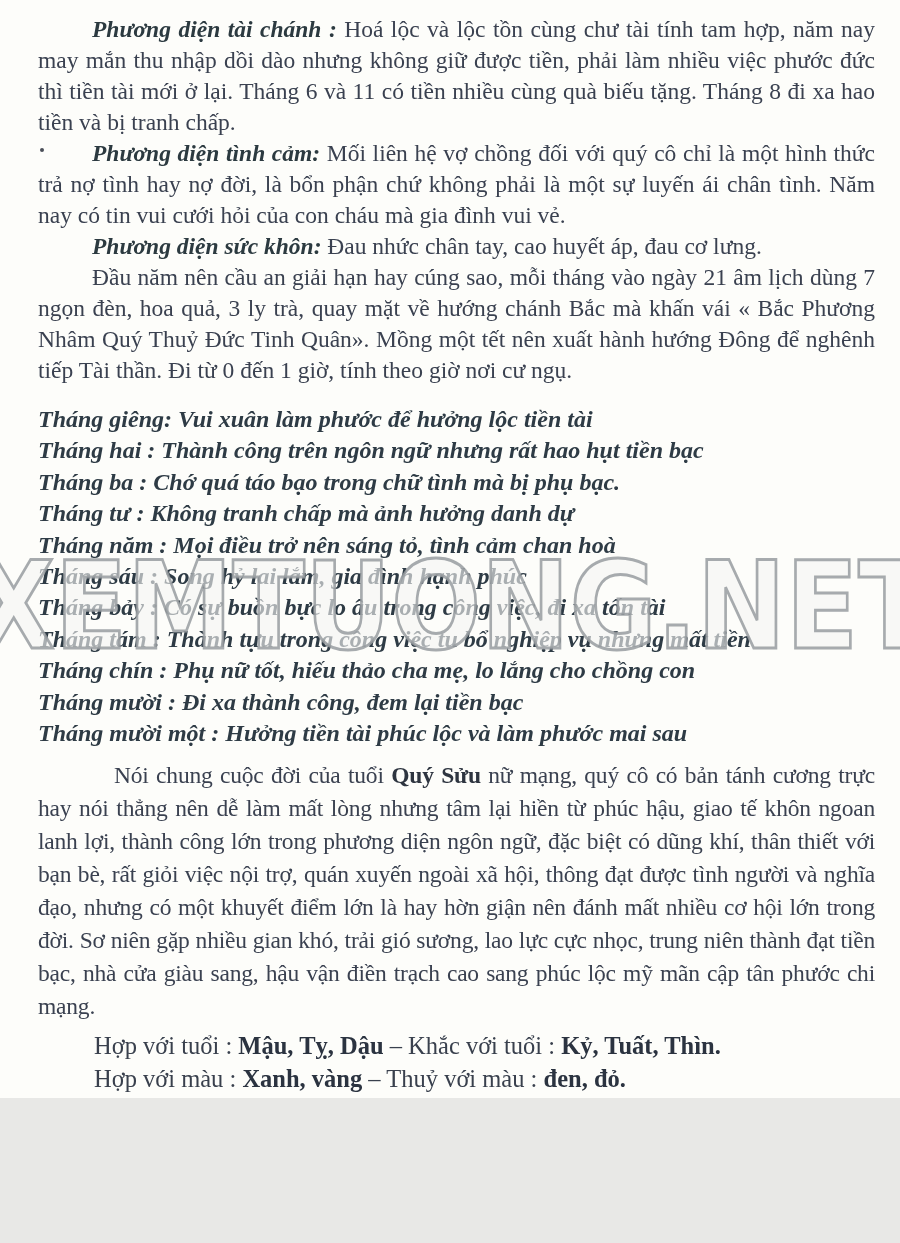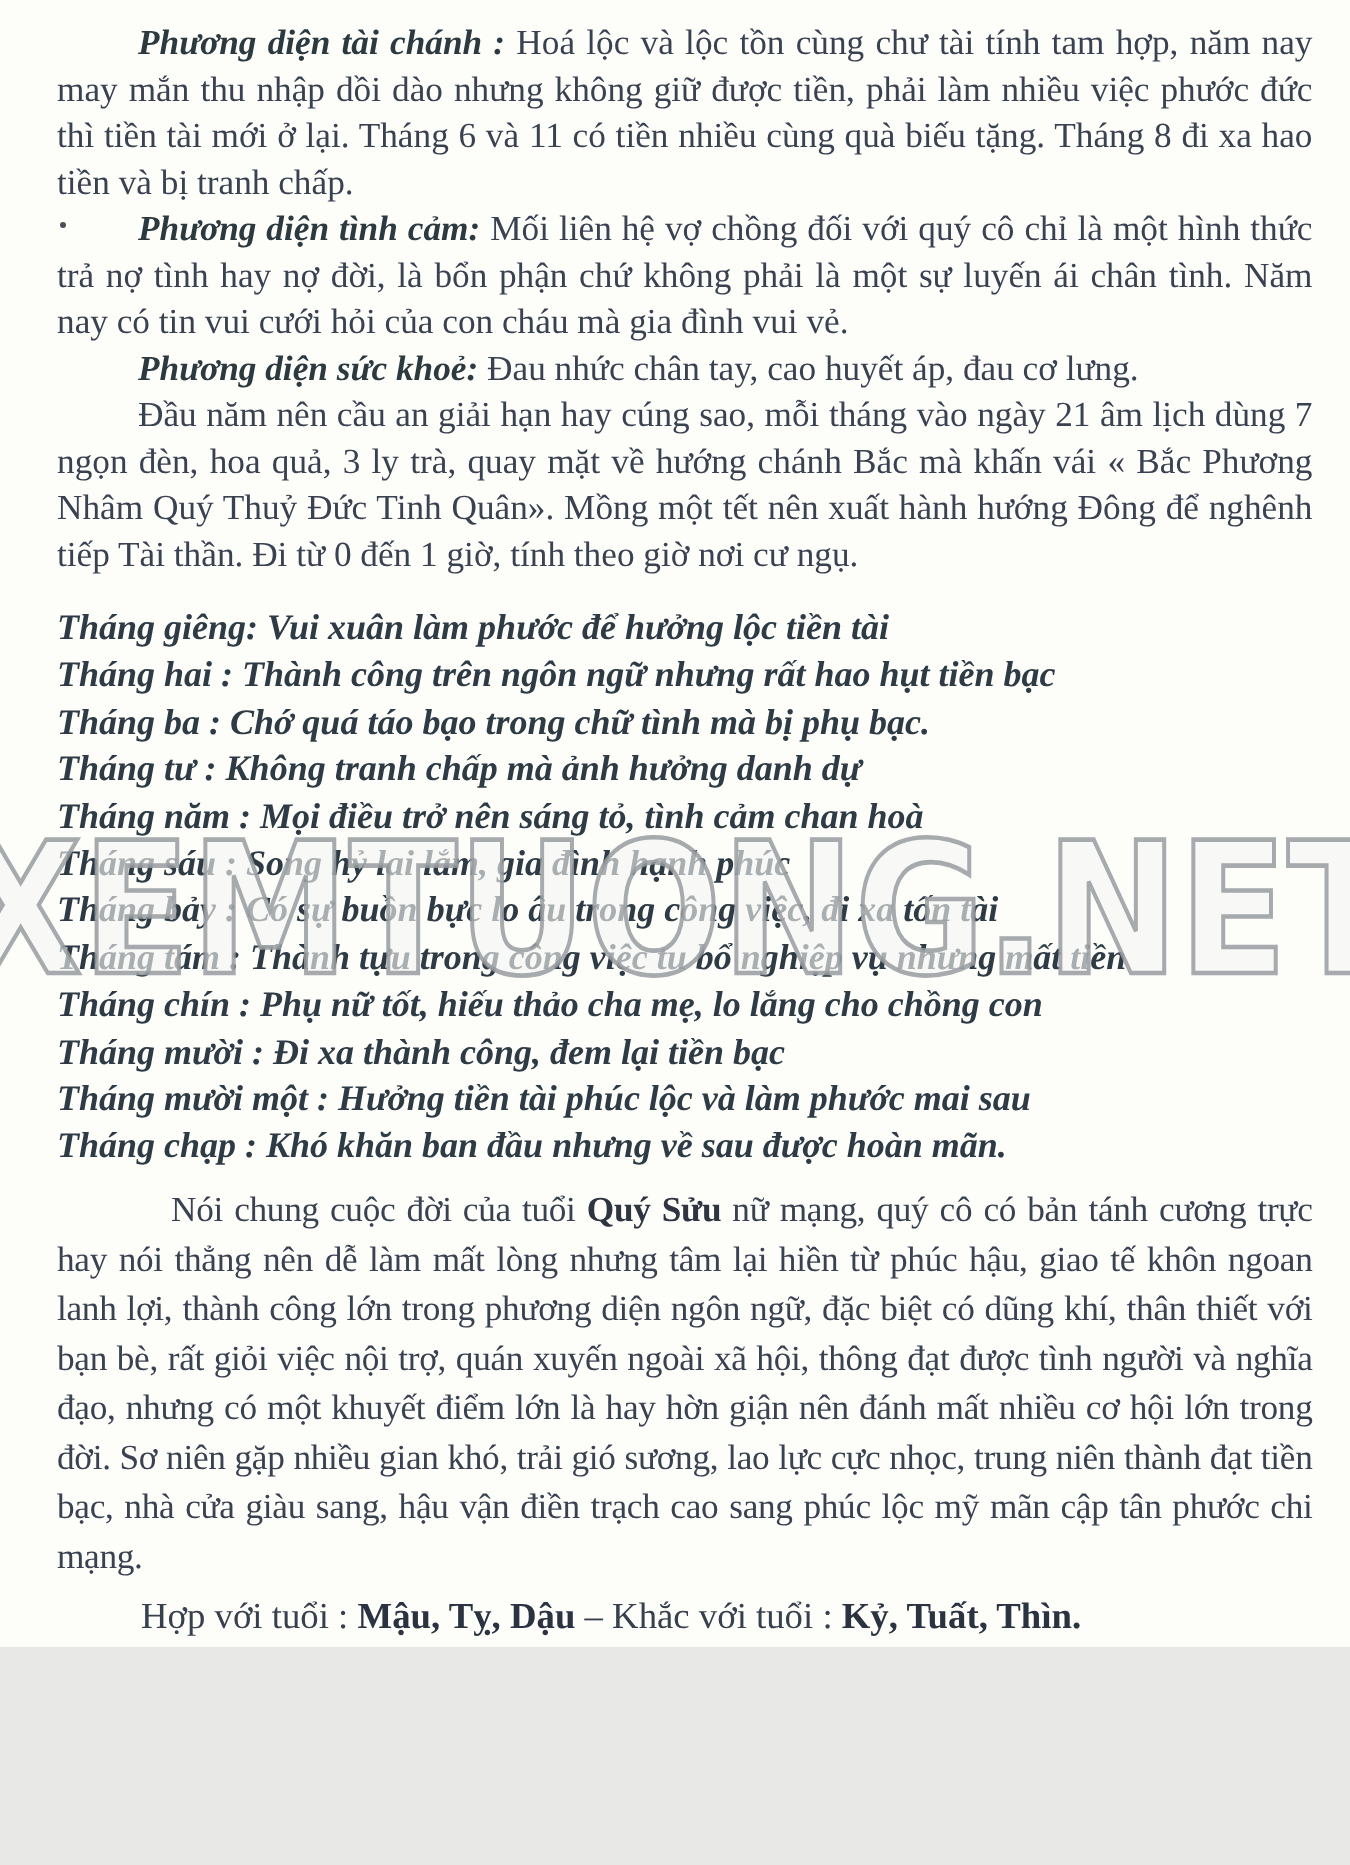--- a/index.html
+++ b/index.html
@@ -121,37 +121,36 @@
 <div class="page">
 
   <div class="speck"></div>
 
   <div class="content">
 
     <p class="body-para"><span class="lead">Phương diện tài chánh :</span><span> Hoá lộc và lộc tồn cùng chư tài tính tam hợp, năm nay may mắn thu nhập dồi dào nhưng không giữ được tiền, phải làm nhiều việc phước đức thì tiền tài mới ở lại. Tháng 6 và 11 có tiền nhiều cùng quà biếu tặng. Tháng 8 đi xa hao tiền và bị tranh chấp.</span></p>
 
     <p class="body-para"><span class="lead">Phương diện tình cảm:</span><span> Mối liên hệ vợ chồng đối với quý cô chỉ là một hình thức trả nợ tình hay nợ đời, là bổn phận chứ không phải là một sự luyến ái chân tình. Năm nay có tin vui cưới hỏi của con cháu mà gia đình vui vẻ.</span></p>
 
-    <p class="body-para"><span class="lead">Phương diện sức khoẻ:</span><span> Đau nhức chân tay, cao huyết áp, đau cơ lưng.</span></p>
+    <p class="body-para"><span class="lead">Phương diện sức khôn:</span><span> Đau nhức chân tay, cao huyết áp, đau cơ lưng.</span></p>
 
     <p class="body-para"><span>Đầu năm nên cầu an giải hạn hay cúng sao, mỗi tháng vào ngày 21 âm lịch dùng 7 ngọn đèn, hoa quả, 3 ly trà, quay mặt về hướng chánh Bắc mà khấn vái « Bắc Phương Nhâm Quý Thuỷ Đức Tinh Quân». Mồng một tết nên xuất hành hướng Đông để nghênh tiếp Tài thần. Đi từ 0 đến 1 giờ, tính theo giờ nơi cư ngụ.</span></p>
 
     <div class="months">
       <div class="month">Tháng giêng: Vui xuân làm phước để hưởng lộc tiền tài</div>
       <div class="month">Tháng hai : Thành công trên ngôn ngữ nhưng rất hao hụt tiền bạc</div>
       <div class="month">Tháng ba : Chớ quá táo bạo trong chữ tình mà bị phụ bạc.</div>
       <div class="month">Tháng tư : Không tranh chấp mà ảnh hưởng danh dự</div>
       <div class="month">Tháng năm : Mọi điều trở nên sáng tỏ, tình cảm chan hoà</div>
       <div class="month">Tháng sáu  : Song hỷ lai lắm, gia đình hạnh phúc</div>
       <div class="month">Tháng bảy : Có sự buồn bực lo âu trong công việc, đi xa tốn tài</div>
       <div class="month">Tháng tám : Thành tựu trong công việc tu bổ nghiệp vụ nhưng mất tiền</div>
       <div class="month">Tháng chín : Phụ nữ tốt, hiếu thảo cha mẹ, lo lắng cho chồng con</div>
       <div class="month">Tháng mười : Đi xa thành công, đem lại tiền bạc</div>
       <div class="month">Tháng mười một : Hưởng tiền tài phúc lộc và làm phước mai sau</div>
-      <div class="month">Tháng chạp : Khó khăn ban đầu nhưng về sau được hoàn mãn.</div>
     </div>
 
     <p class="closing"><span>Nói chung cuộc đời của tuổi </span><span class="strong">Quý Sửu</span><span> nữ mạng, quý cô có bản tánh cương trực hay nói thẳng nên dễ làm mất lòng nhưng tâm lại hiền từ phúc hậu, giao tế khôn ngoan lanh lợi, thành công lớn trong phương diện ngôn ngữ, đặc biệt có dũng khí, thân thiết với bạn bè, rất giỏi việc nội trợ, quán xuyến ngoài xã hội, thông đạt được tình người và nghĩa đạo, nhưng có một khuyết điểm lớn là hay hờn giận nên đánh mất nhiều cơ hội lớn trong đời. Sơ niên gặp nhiều  gian khó, trải gió sương, lao lực cực nhọc, trung niên thành đạt tiền bạc, nhà cửa giàu sang, hậu vận điền trạch cao sang  phúc lộc mỹ mãn cập tân phước chi mạng.</span></p>
 
     <div class="compat">
       <div><span>Hợp với tuổi : </span><span class="strong">Mậu, Tỵ, Dậu</span><span> – Khắc với tuổi : </span><span class="strong">Kỷ, Tuất, Thìn.</span></div>
       <div><span>Hợp với màu : </span><span class="strong">Xanh, vàng</span><span> – Thuỷ với màu : </span><span class="strong">đen, đỏ.</span></div>
     </div>
 
   </div>

